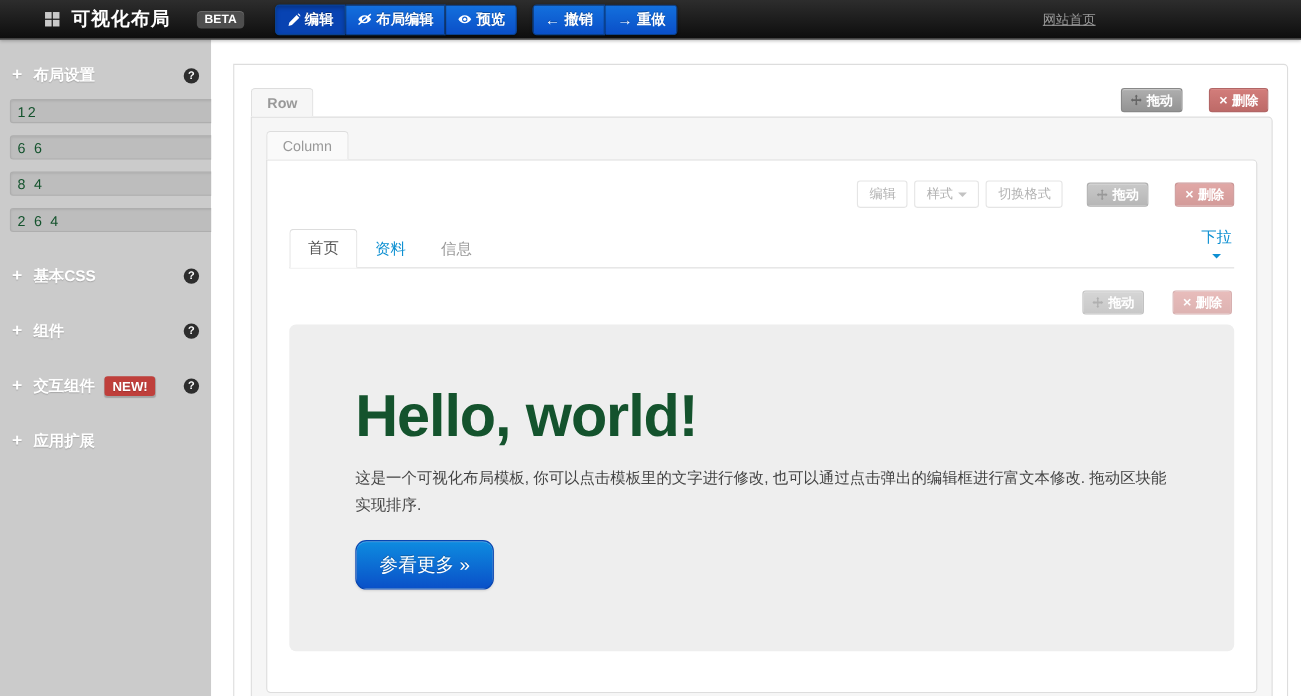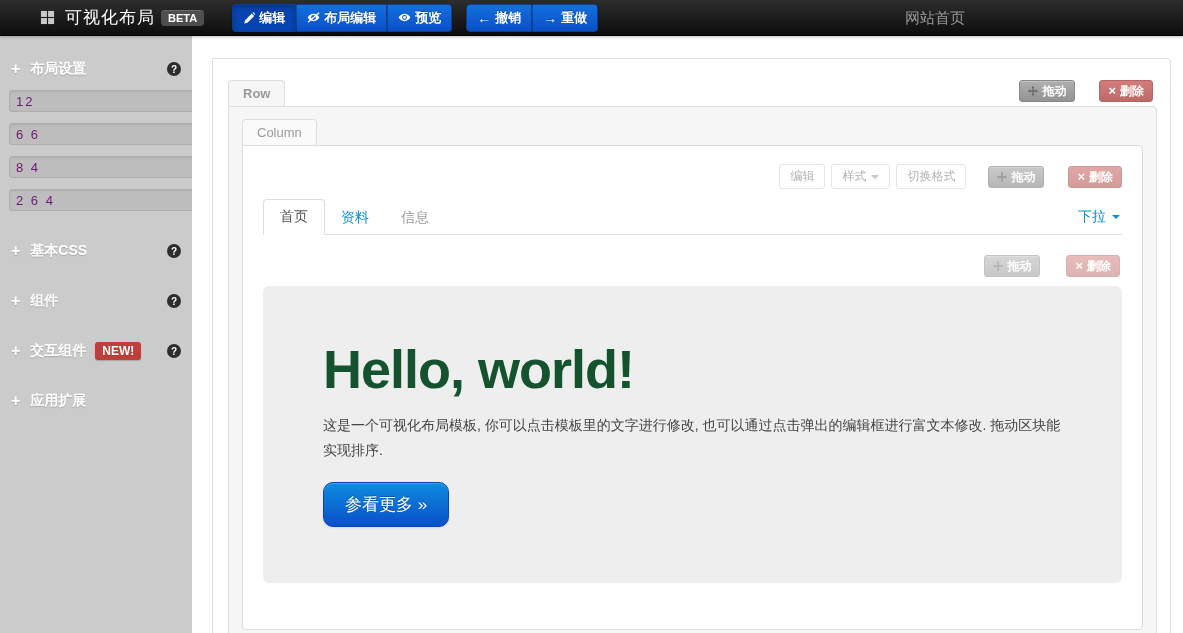--- a/index.html
+++ b/index.html
@@ -2,44 +2,44 @@
 <html><head>
 <meta charset="utf-8">
 <style>
   * { margin:0; padding:0; box-sizing:border-box; }
   html,body { width:1183px; height:633px; overflow:hidden; }
   body { font-family:"Liberation Sans","DejaVu Sans",sans-serif; background:#fff; display:flex; flex-direction:column; }
 
   
   .navbar { height:36px; flex:0 0 36px; background:linear-gradient(#2d2d2d,#0d0d0d); display:flex; align-items:center; padding:0 14px 0 40px; position:relative; border-bottom:1px solid #000; box-shadow:0 1px 3px rgba(0,0,0,.25); }
   .brand-icon { color:#c9c9c9; display:inline-flex; margin-right:10px; }
-  .brand { color:#fff; font-size:17px; font-weight:normal; letter-spacing:1px; margin-right:6px; }
+  .brand { color:#fff; font-size:17px; font-weight:bold; letter-spacing:1px; margin-right:24px; }
   .beta { background:#4e4e4e; color:#fff; font-size:11px; font-weight:bold; padding:2px 7px; border-radius:4px; box-shadow:inset 0 1px 0 rgba(255,255,255,.15); }
   .btn-group { display:inline-flex; margin-left:14px; border-radius:4px; box-shadow:0 1px 2px rgba(0,0,0,.4); }
   .btn-group:first-of-type { margin-left:28px; }
   .nbtn { display:inline-flex; align-items:center; gap:4px; border:1px solid #09418f; border-left-color:rgba(0,0,0,.25); background:linear-gradient(#1370dd,#0a4fc8); color:#fff; font-size:13px; font-weight:bold; padding:4px 10px; cursor:pointer; font-family:inherit; text-shadow:0 -1px 0 rgba(0,0,0,.3); }
   .nbtn:first-child { border-radius:4px 0 0 4px; border-left-color:#09418f; }
   .nbtn:last-child { border-radius:0 4px 4px 0; }
   .nbtn.active { background:#0843b2; box-shadow:inset 0 2px 4px rgba(0,0,0,.25); }
   .nbtn .ic { display:inline-flex; }
   .arrow-glyph { font-size:14px; line-height:10px; font-weight:bold; }
-  .home-link { position:absolute; left:905px; top:50%; transform:translateY(-50%); color:#999; font-size:15px; cursor:pointer; }
+  .home-link { position:absolute; left:948px; top:50%; transform:translateY(-50%); color:#999; font-size:12px; cursor:pointer;text-decoration:underline; }
 
   
   .main { flex:1; display:flex; min-height:0; }
   .sidebar { width:192px; flex:0 0 192px; background:#cbcbcb; padding:14px 9px 0 9px; }
   .canvas { flex:1; background:#fff; padding:22px 12px 0 20px; }
 
   
   .side-header { display:flex; align-items:center; color:#fff; font-size:14px; font-weight:bold; margin:10px 2px 12px 2px; text-shadow:0 1px 1px rgba(0,0,0,.18); cursor:pointer; }
   .plus { font-size:16px; font-weight:bold; margin-right:10px; line-height:12px; }
   .help-badge { margin-left:auto; width:14px; height:14px; border-radius:50%; background:#2d2d2d; color:#fff; font-size:10px; font-weight:bold; display:flex; align-items:center; justify-content:center; cursor:pointer; text-shadow:none; }
   .new-badge { background:#bf3f3b; color:#fff; font-size:12px; font-weight:bold; padding:2px 7px; border-radius:3px; margin-left:9px; box-shadow:0 1px 1px rgba(0,0,0,.2); }
   .layout-row { display:flex; align-items:center; gap:9px; margin:0 0 11px 0; }
-  .cols-input { flex:1; height:22px; background:#bdbdbd; border:1px solid #aeaeae; border-radius:3px; color:#701a75; font-size:13px; padding:0 6px; letter-spacing:2px; font-family:inherit; box-shadow:inset 0 1px 2px rgba(0,0,0,.08); }
+  .cols-input { flex:1; height:22px; background:#bdbdbd; border:1px solid #aeaeae; border-radius:3px; color:#14532d; font-size:13px; padding:0 6px; letter-spacing:2px; font-family:inherit; box-shadow:inset 0 1px 2px rgba(0,0,0,.08); }
   .drag-btn { flex:0 0 50px; height:22px; display:inline-flex; align-items:center; justify-content:center; gap:4px; background:linear-gradient(#8d8d8d,#6c6c6c); border:1px solid #5f5f5f; border-radius:3px; color:#fff; font-size:12px; font-weight:bold; cursor:move; box-shadow:inset 0 1px 0 rgba(255,255,255,.25); }
   .move-ic { color:#333; display:inline-flex; }
   .side-gap { height:10px; }
 
   
   .region-head { display:flex; justify-content:space-between; align-items:flex-end; }
   .region-tab { display:inline-block; padding:0 14px; height:26px; line-height:25px; font-size:13px; color:#999; background:#fafafa; border:1px solid #ddd; border-bottom:none; border-radius:4px 4px 0 0; }
   .region-body { border:1px solid #ddd; border-radius:0 4px 4px 4px; }
   .container-body { background:#fff; min-height:600px; padding:21px 13px 0 15px; }
   .row-body { background:#f6f6f6; min-height:545px; padding:12px 13px 0 13px; }
@@ -60,21 +60,21 @@
   .caret { display:inline-block; width:0; height:0; border-left:4px solid transparent; border-right:4px solid transparent; border-top:4px solid #888; }
   .caret.blue { border-top-color:#0e90d2; }
   .toolbar-drag { margin-left:16px; }
   .toolbar-del { margin-left:18px; }
 
   .nav-tabs { display:flex; align-items:flex-end; border-bottom:1px solid #ddd; margin-top:10px; }
   .tab { padding:8px 16px; font-size:14px; margin-bottom:-1px; cursor:pointer; }
   .tab.active { background:#fff; border:1px solid #ddd; border-bottom:1px solid #fff; border-radius:4px 4px 0 0; color:#555; }
   .tab.link { color:#0e90d2; }
   .tab.muted { color:#999; }
-  .dropdown-link { margin-left:auto; color:#0e90d2; font-size:14px; padding:8px 2px; cursor:pointer; display:inline-flex; align-items:center; gap:6px; }
+  .dropdown-link { margin-left:auto; color:#0e90d2; font-size:14px; padding:8px 2px; cursor:pointer; display:inline-flex; align-items:center; gap:6px;flex-direction:column; }
 
   .block-actions { display:flex; justify-content:flex-end; gap:26px; margin:20px 2px 9px 0; }
 
   .jumbotron { background:#eee; border-radius:6px; padding:54px 60px 56px 60px; }
   .jumbotron h1 { font-size:54px; font-weight:bold; color:#14532d; line-height:1.1; letter-spacing:-1px; cursor:pointer; }
   .jumbotron p { font-size:14px; color:#444; line-height:1.75; margin:14px 0 20px 0; cursor:pointer; }
   .cta-btn { display:inline-block; background:linear-gradient(#0e8ce0,#0a50c8); border:1px solid #0845b0; border-radius:10px; color:#fff; font-size:17px; padding:10px 21px; cursor:pointer; font-family:inherit; text-shadow:0 -1px 0 rgba(0,0,0,.25); box-shadow:inset 0 1px 0 rgba(255,255,255,.2),0 1px 2px rgba(0,0,0,.1); }
 </style>
 </head>
 <body>

